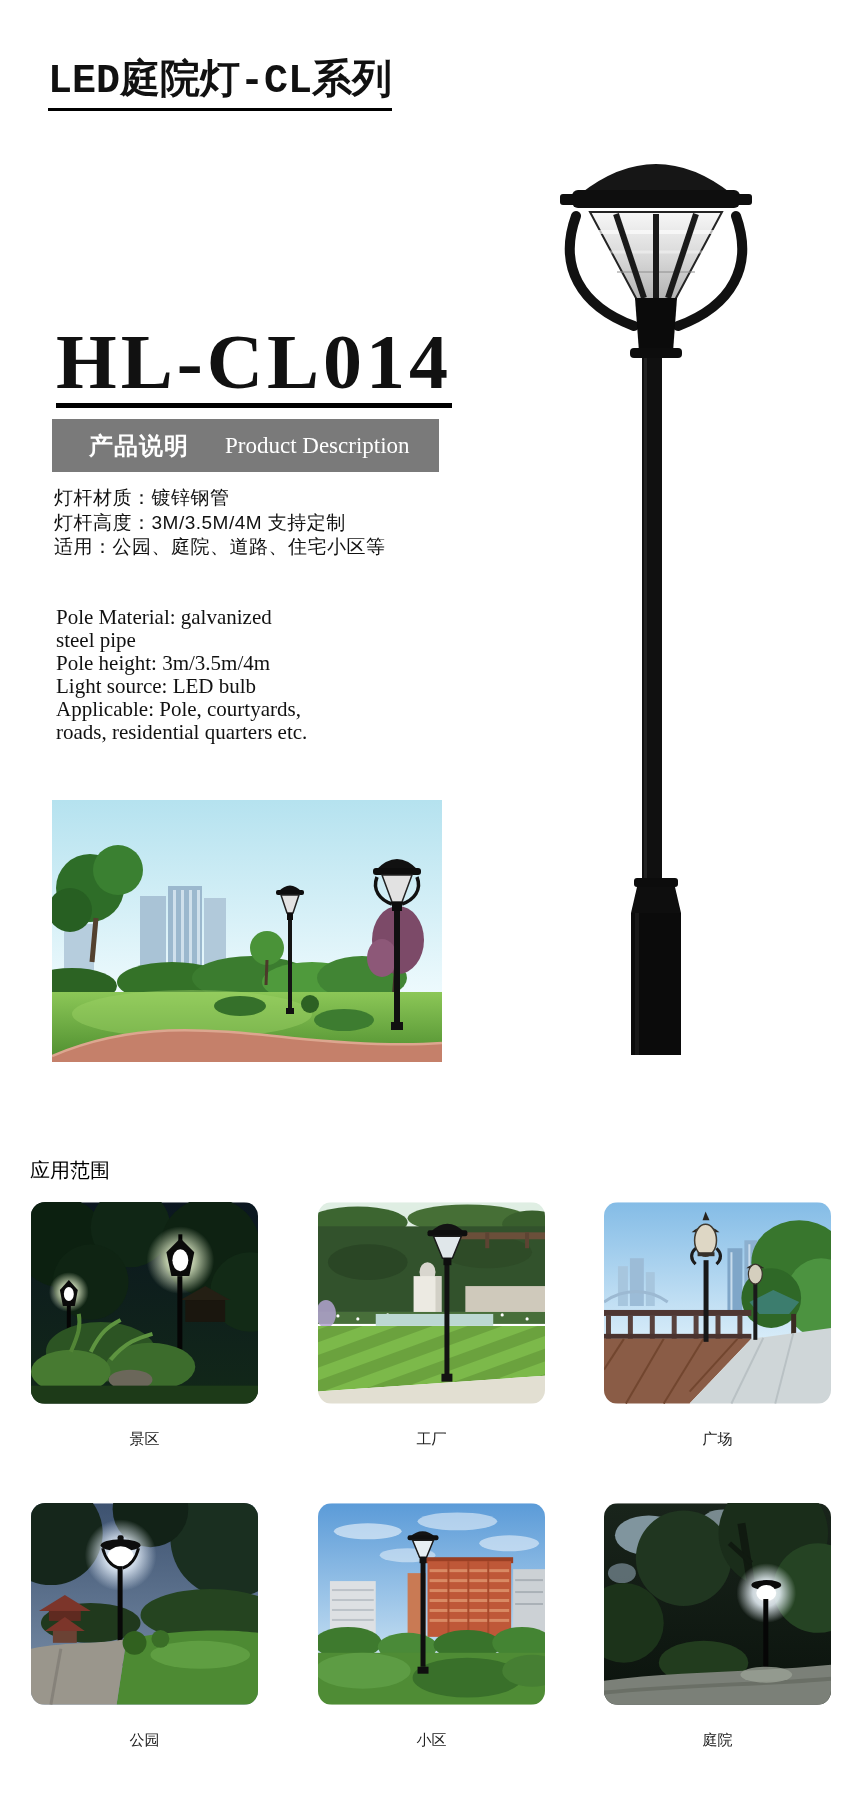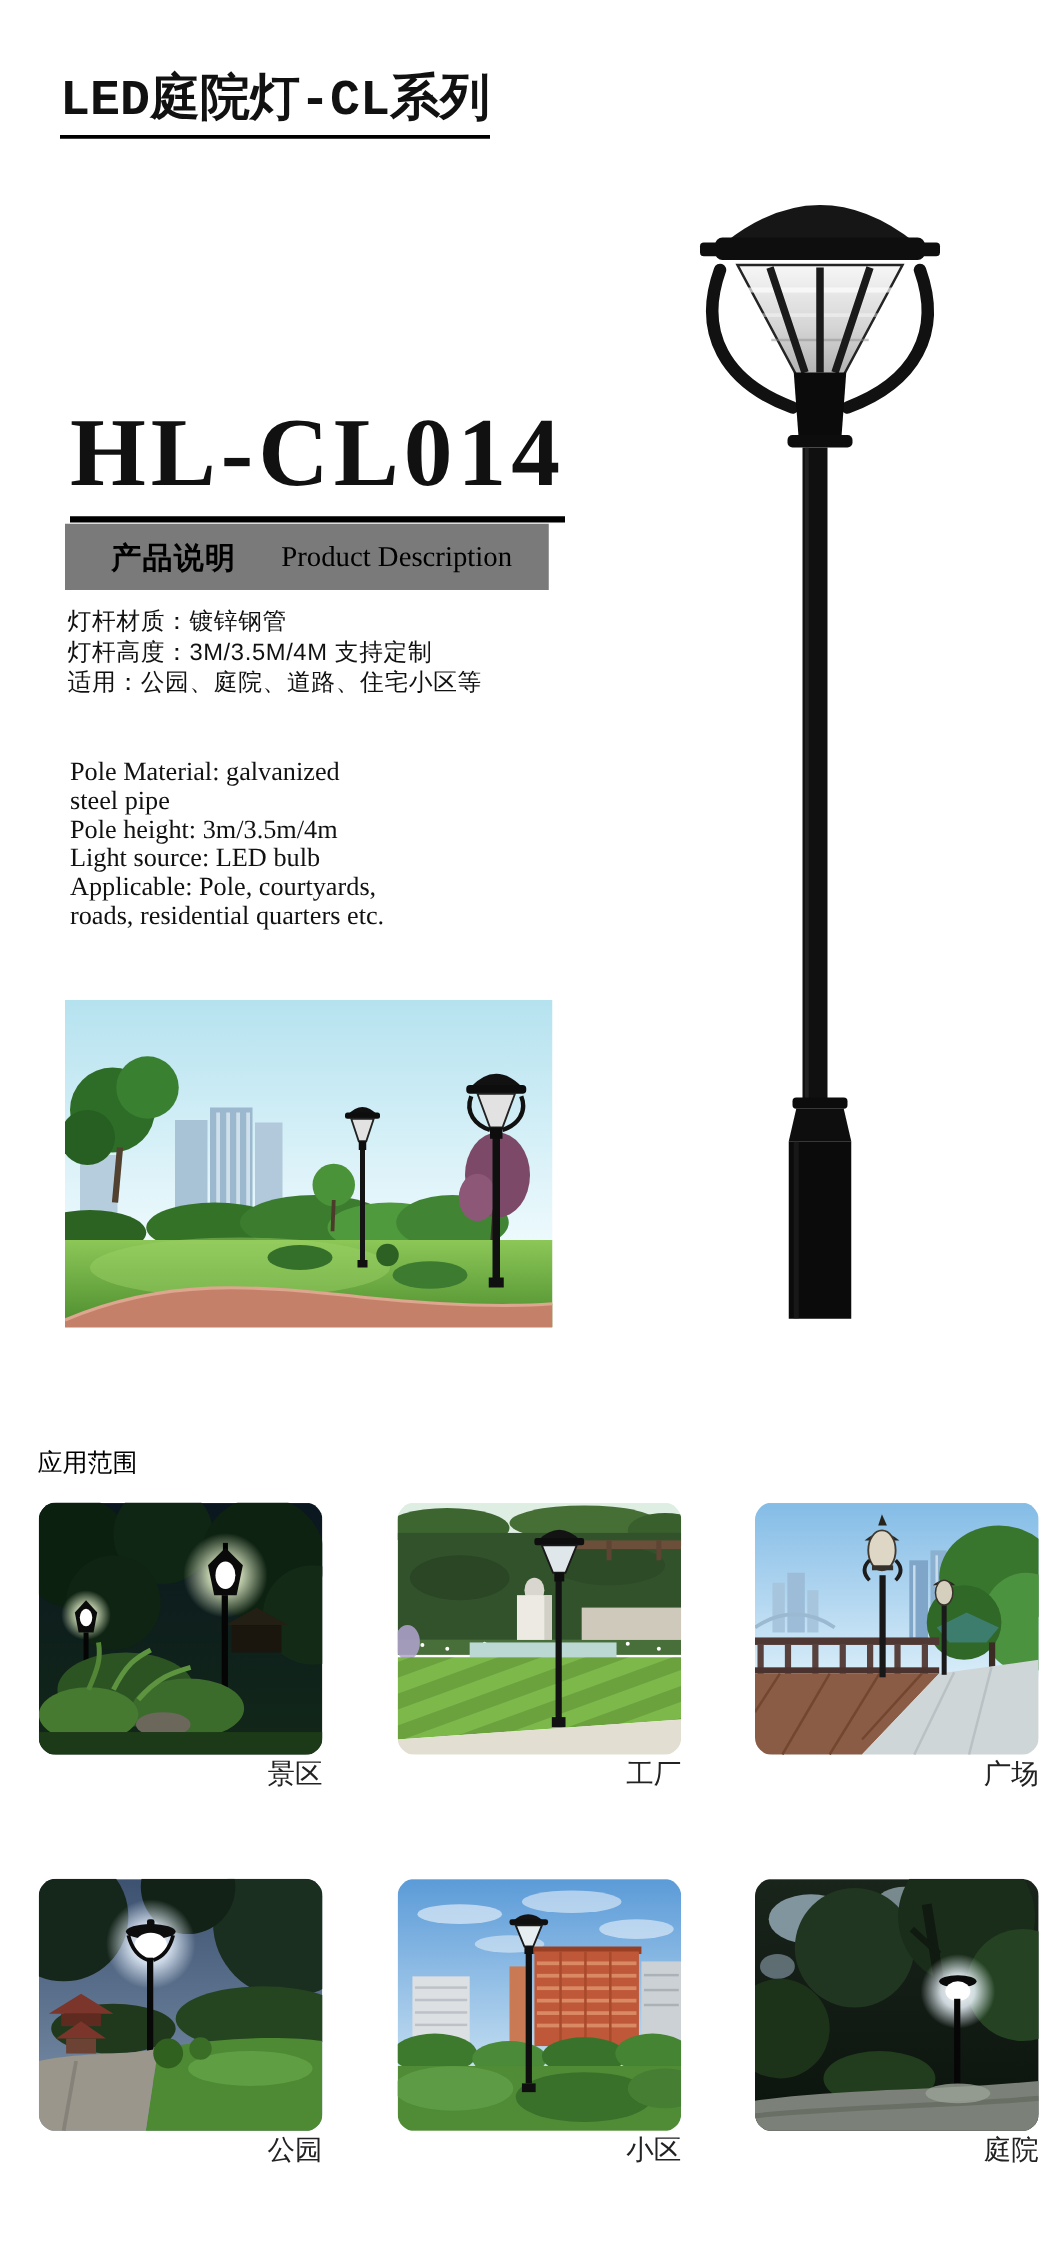--- a/index.html
+++ b/index.html
@@ -12,21 +12,21 @@
   .doc-title{
     left:48px;top:60px;
     font-family:Liberation Mono, monospace;
     font-size:40px;font-weight:700;letter-spacing:0px;line-height:1.1;
     border-bottom:3px solid #000;padding-bottom:4px;display:inline-block;
   }
   .model{
     left:56px;top:323px;
     font-family:"Liberation Serif","DejaVu Serif",serif;
     font-size:78px;font-weight:700;letter-spacing:4px;line-height:1;
-    border-bottom:5px solid #000;padding-bottom:12px;display:inline-block;
+    border-bottom:5px solid #000;padding-bottom:2px;display:inline-block;
   }
   
   .banner{
     left:52px;top:419px;width:387px;height:53px;
     display:flex;align-items:center;gap:36px;padding-left:37px;box-sizing:border-box;
   }
   .banner .zh{font-size:24px;font-weight:700;letter-spacing:1px;}
   .banner .en{font-family:"Liberation Serif","DejaVu Serif",serif;font-size:23px;font-weight:400;}
   
   .specs-zh{left:54px;top:486px;font-size:19px;line-height:24.5px;letter-spacing:0.5px;}
@@ -37,21 +37,21 @@
   }
   
   .hero{left:470px;top:130px;width:380px;height:940px;}
   .scene{left:52px;top:800px;width:390px;height:262px;}
   .scene svg,.hero svg{display:block;}
   
   .apps-heading{left:30px;top:1157px;font-size:20px;color:#000000;}
   .app-cell{position:absolute;width:227px;margin:0;}
   .app-img{width:227px;height:202px;border-radius:14px;overflow:hidden;}
   .app-img svg{display:block;}
-  .app-cell figcaption{text-align:right;font-size:22px;color:#222;}
+  .app-cell figcaption{margin-top:26px;text-align:center;font-size:15px;color:#222;}
 </style>
 </head>
 <body>
 
 <div class="page">
 
   <h1 class="abs doc-title" style="margin:0;">LED庭院灯-CL系列</h1>
 
   <div class="abs hero">
     <svg width="380" height="940" viewBox="0 0 380 940">
@@ -87,21 +87,21 @@
 
       <rect x="164" y="748" width="44" height="9" rx="3" fill="#0c0c0c"></rect>
       <path d="M167,757 L205,757 L211,783 L161,783 Z" fill="#0e0e0e"></path>
       <rect x="161" y="783" width="50" height="142" fill="#0b0b0b"></rect>
       <rect x="165" y="783" width="4" height="142" fill="#262626" opacity="0.5"></rect>
     </svg>
   </div>
 
   <div class="abs model">HL-CL014</div>
 
-  <div class="abs banner" style="background:#7a7a7a;color:#000000;">
+  <div class="abs banner" style="background:#7a7a7a;color:#ffffff;">
     <span class="zh">产品说明</span>
     <span class="en">Product Description</span>
   </div>
 
   <div class="abs specs-zh">
     <div>灯杆材质：镀锌钢管</div>
     <div>灯杆高度：3M/3.5M/4M 支持定制</div>
     <div>适用：公园、庭院、道路、住宅小区等</div>
   </div>
 

